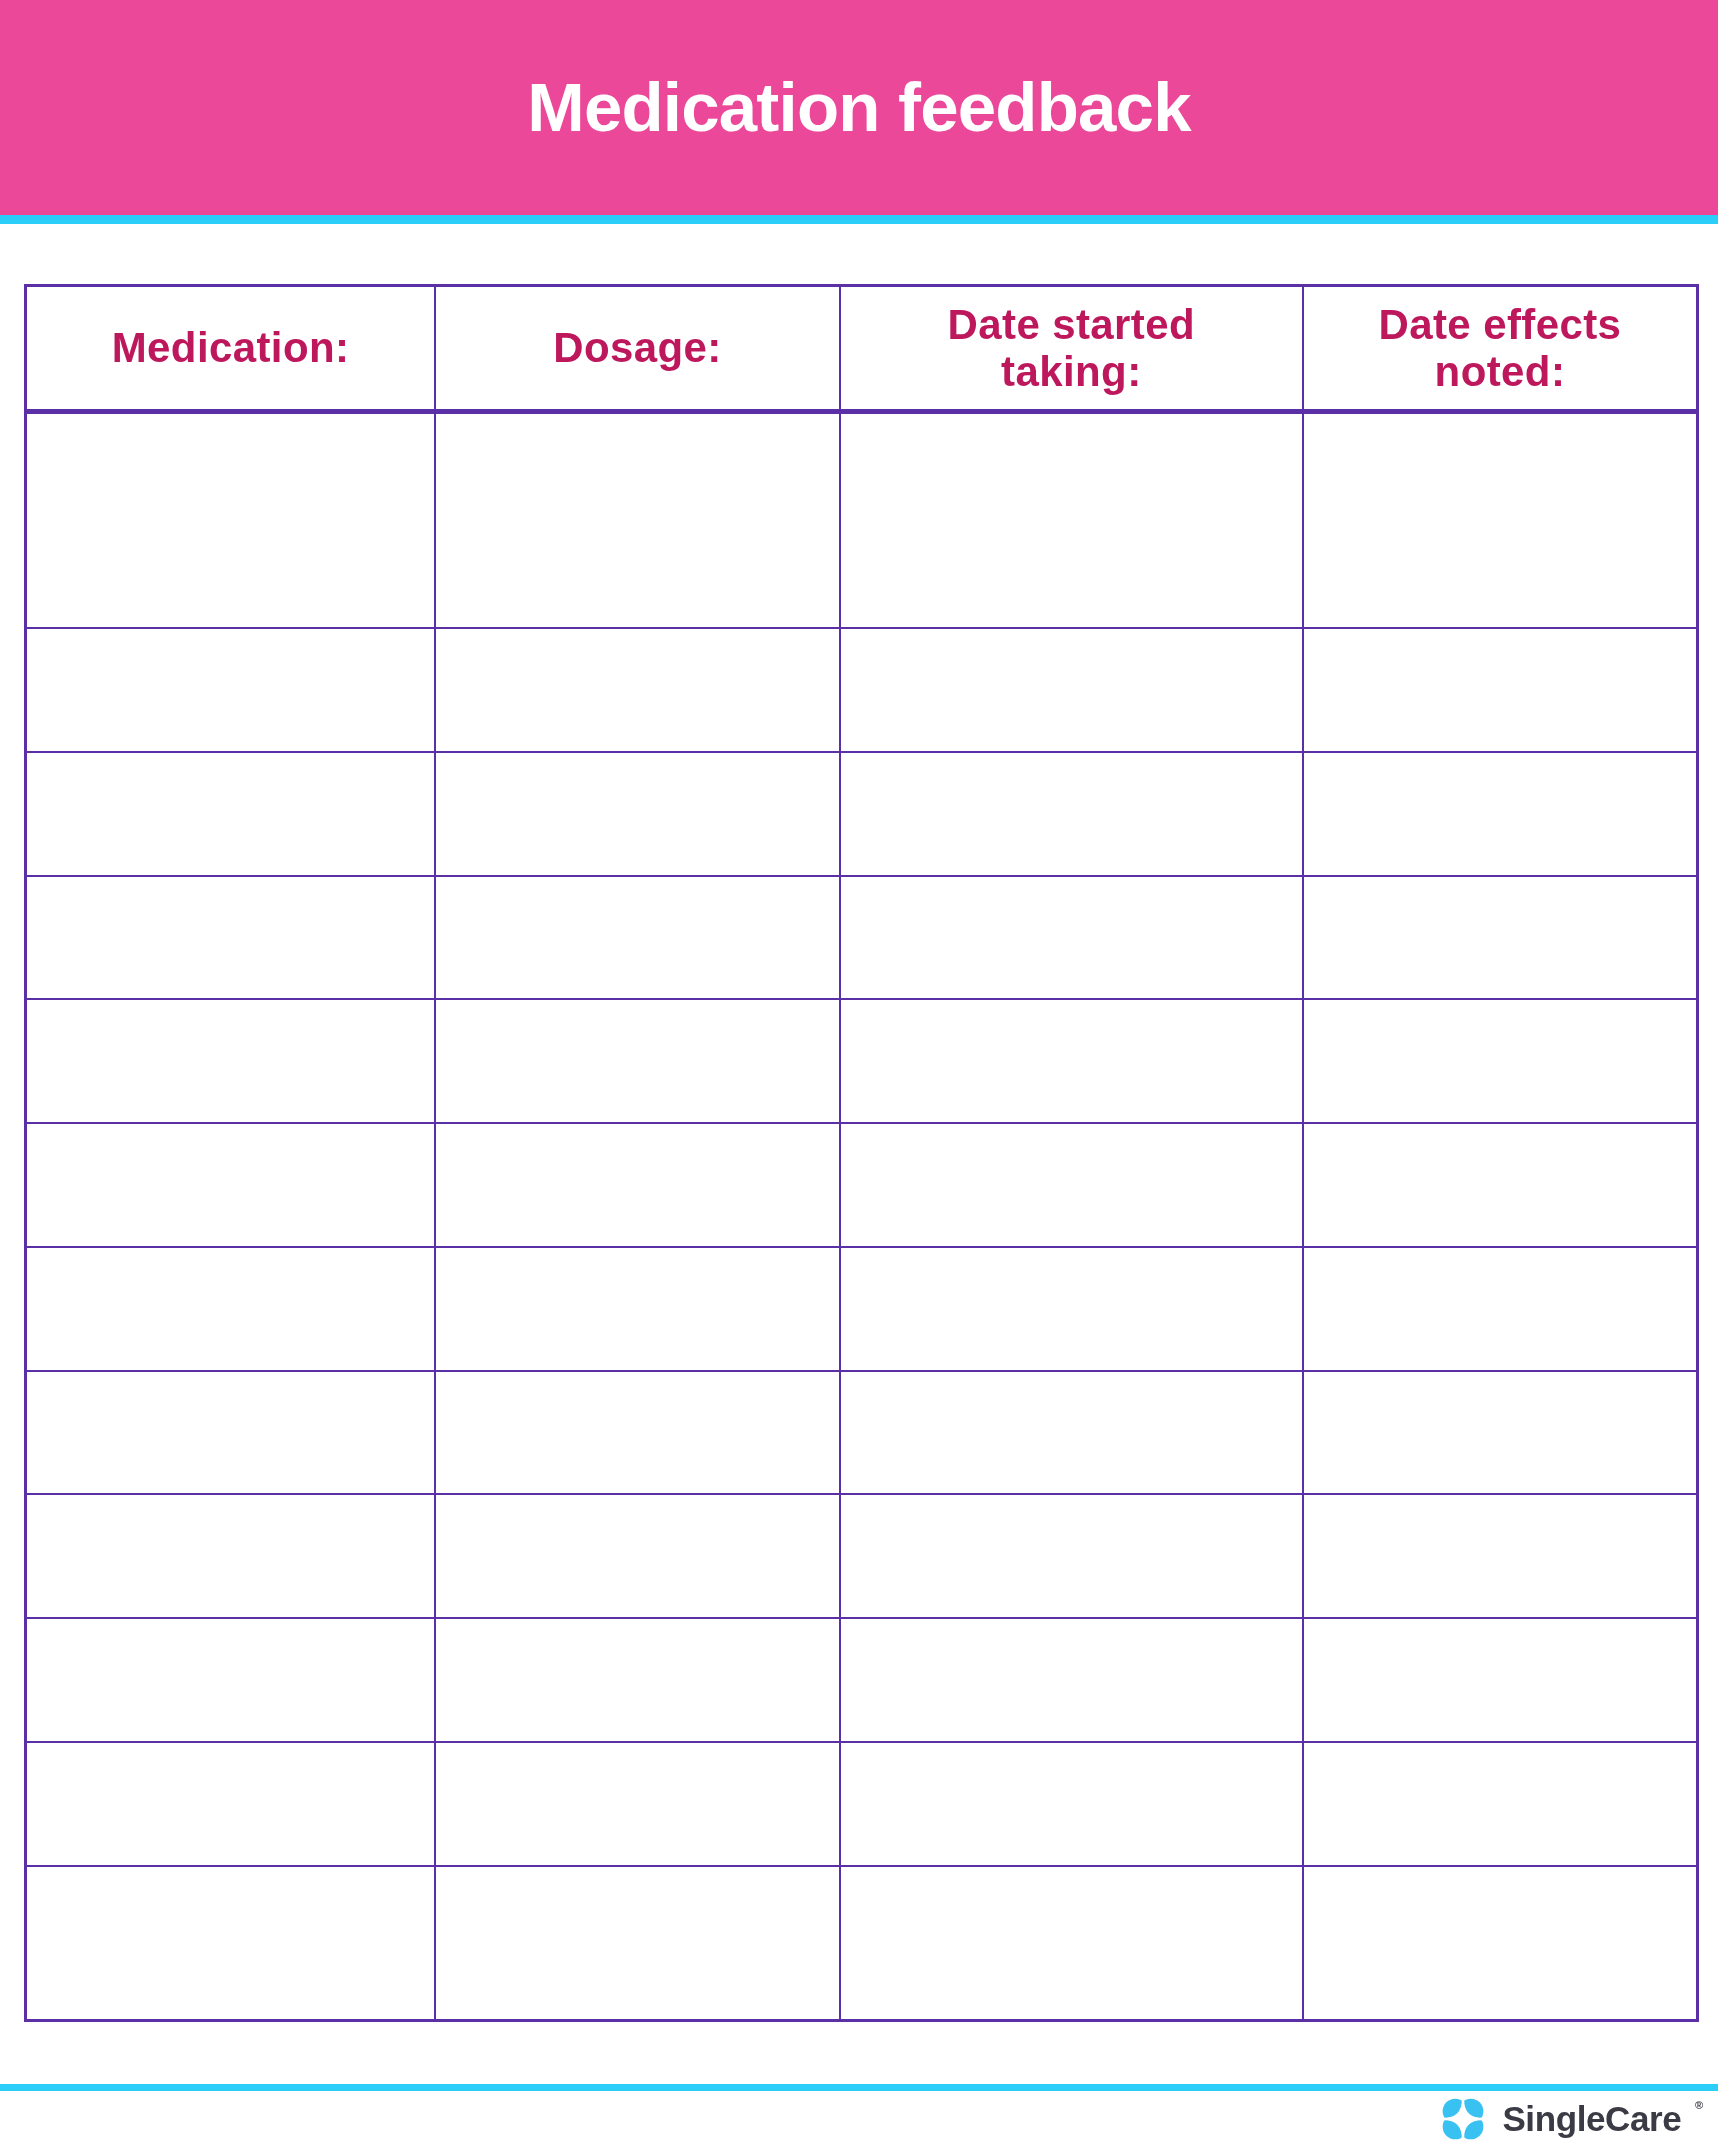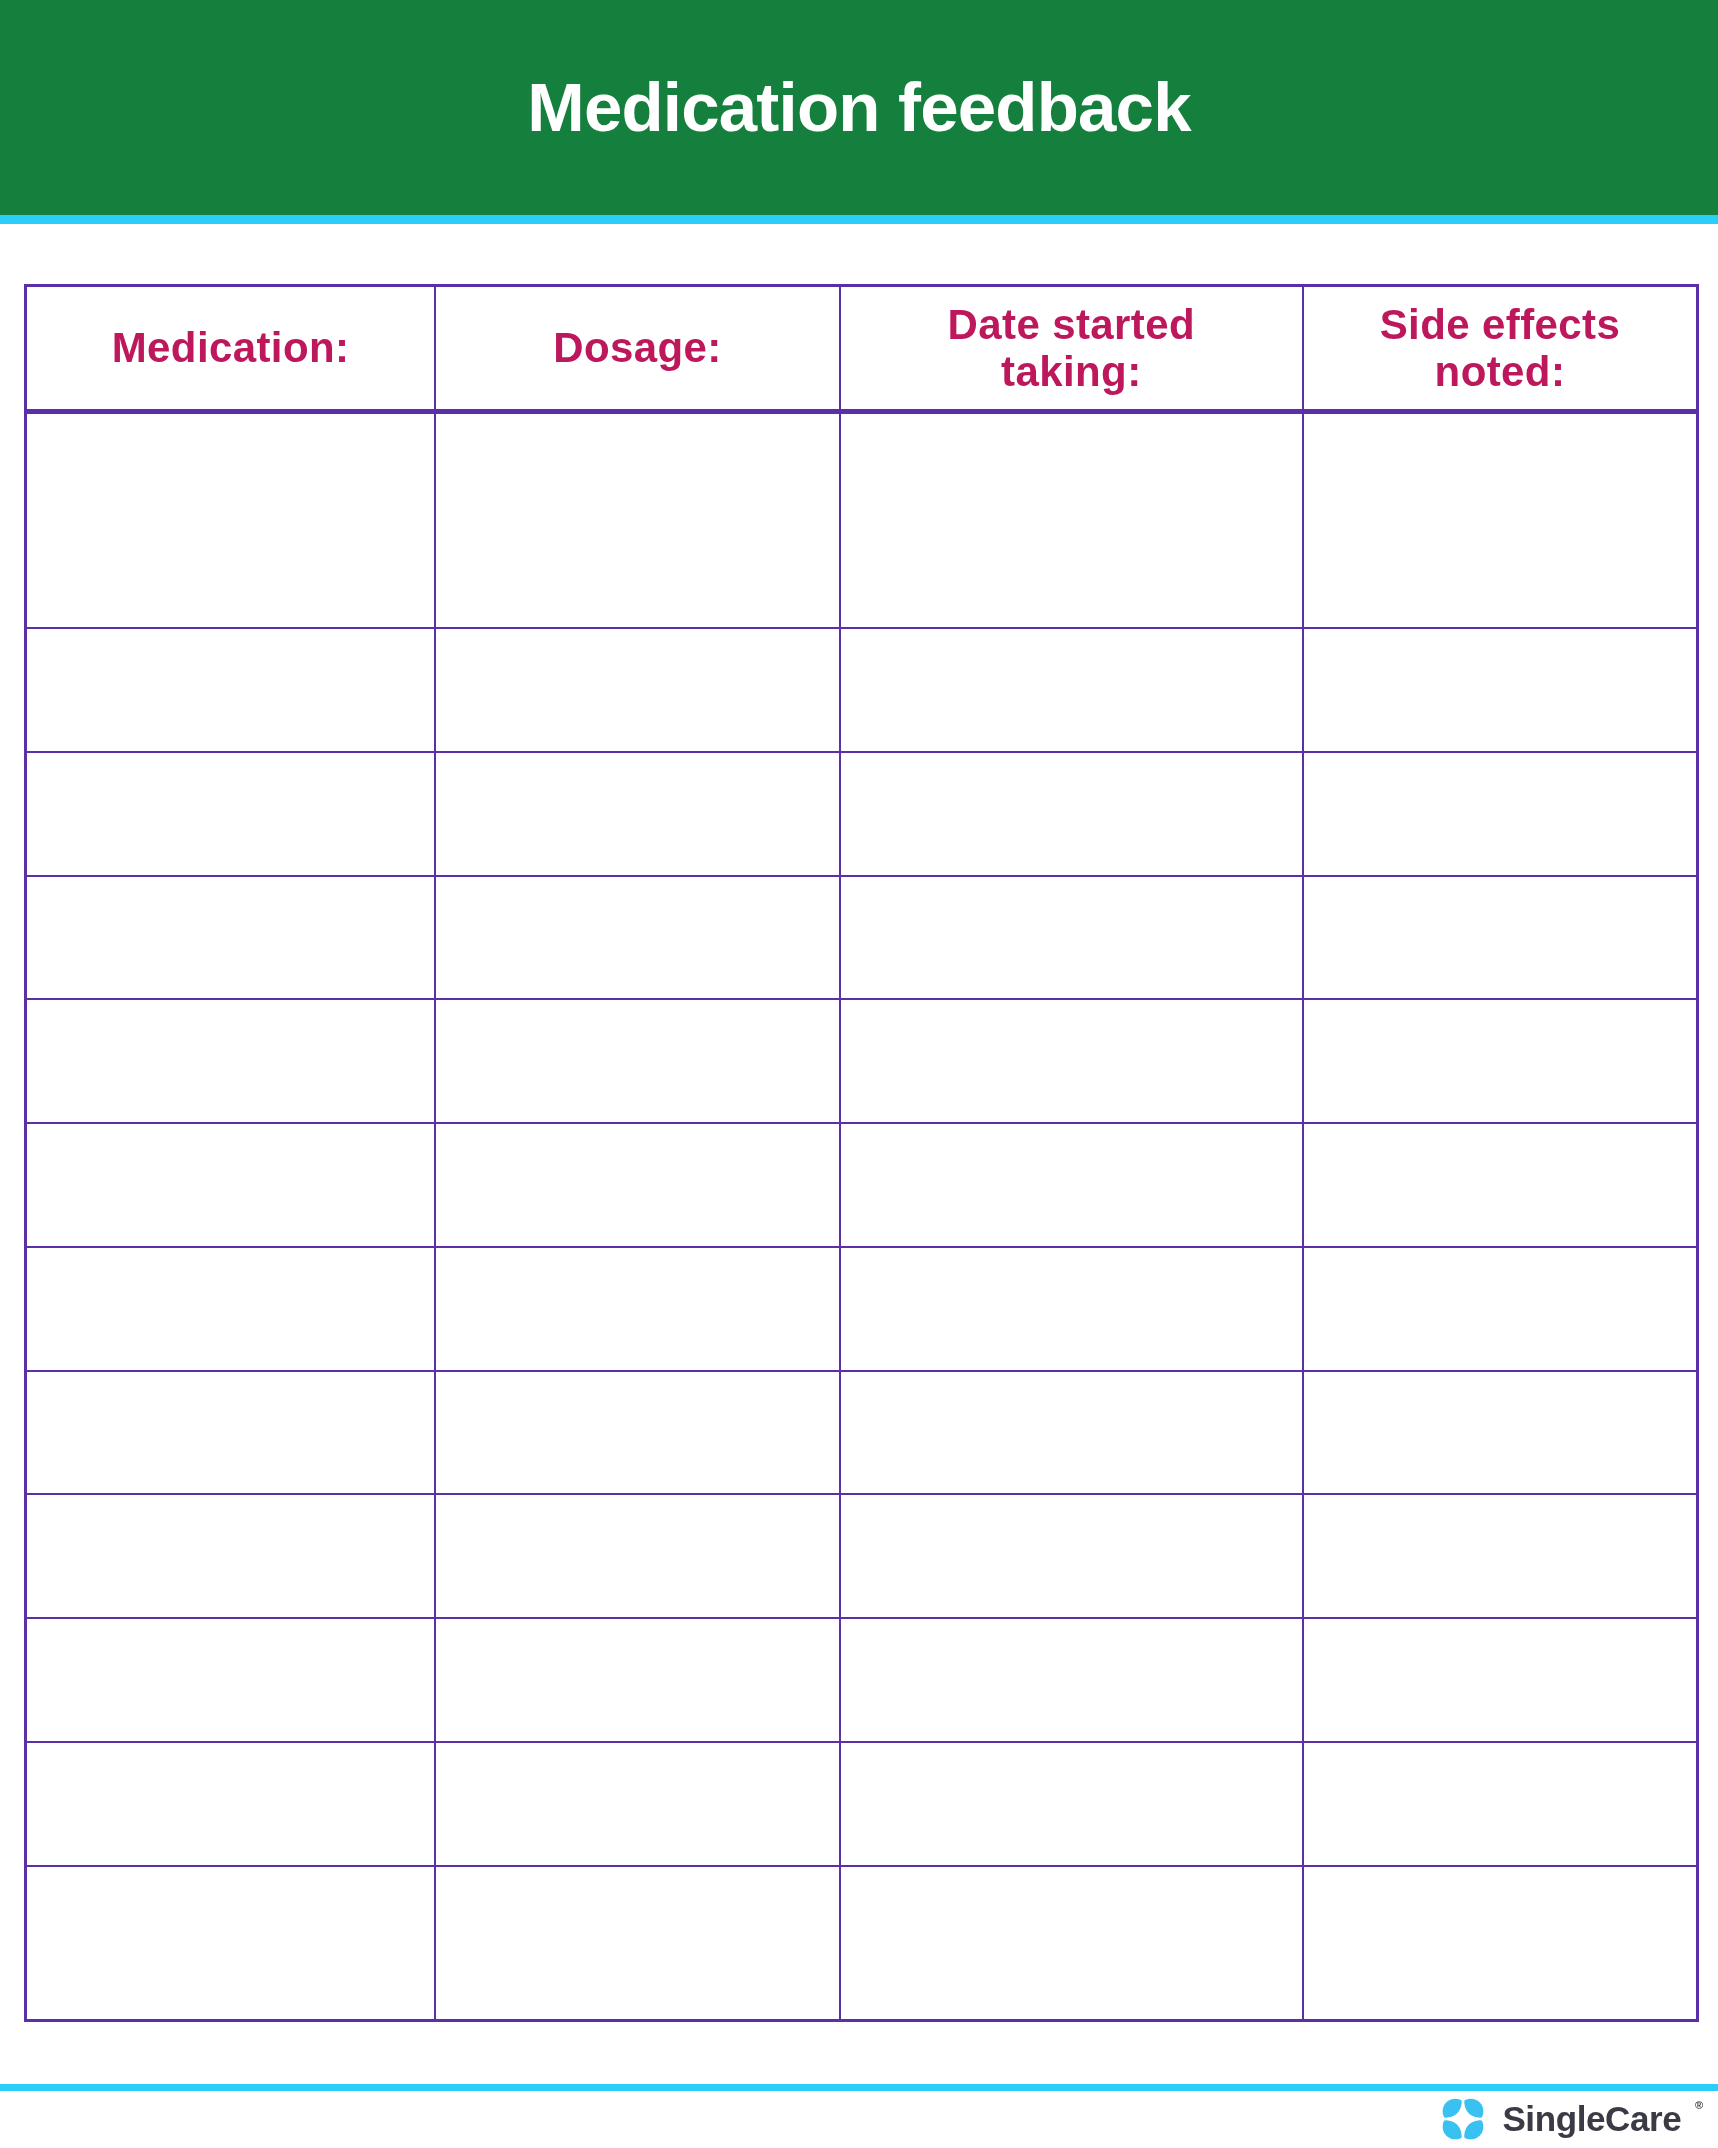--- a/index.html
+++ b/index.html
@@ -13,21 +13,21 @@
     background: #ffffff;
     overflow: hidden;
   }
 
   
   .banner {
     position: absolute;
     top: 0; left: 0;
     width: 100%;
     height: 215px;
-    background: #15803d;
+    background: #ec4899;
     display: flex;
     align-items: center;
     justify-content: center;
   }
   .banner h1 {
     color: #ffffff;
     font-size: 69px;
     font-weight: 700;
     letter-spacing: -0.8px;
   }
@@ -124,21 +124,21 @@
         <col class="c2">
         <col class="c3">
         <col class="c4">
     </colgroup>
     <thead>
       <tr>
         <th>Medication:</th>
         <th>Dosage:</th>
         <th>Date started
 taking:</th>
-        <th>Side effects
+        <th>Date effects
 noted:</th>
       </tr>
     </thead>
     <tbody>
     <tr>
       <td></td>
       <td></td>
       <td></td>
       <td></td>
     </tr>

